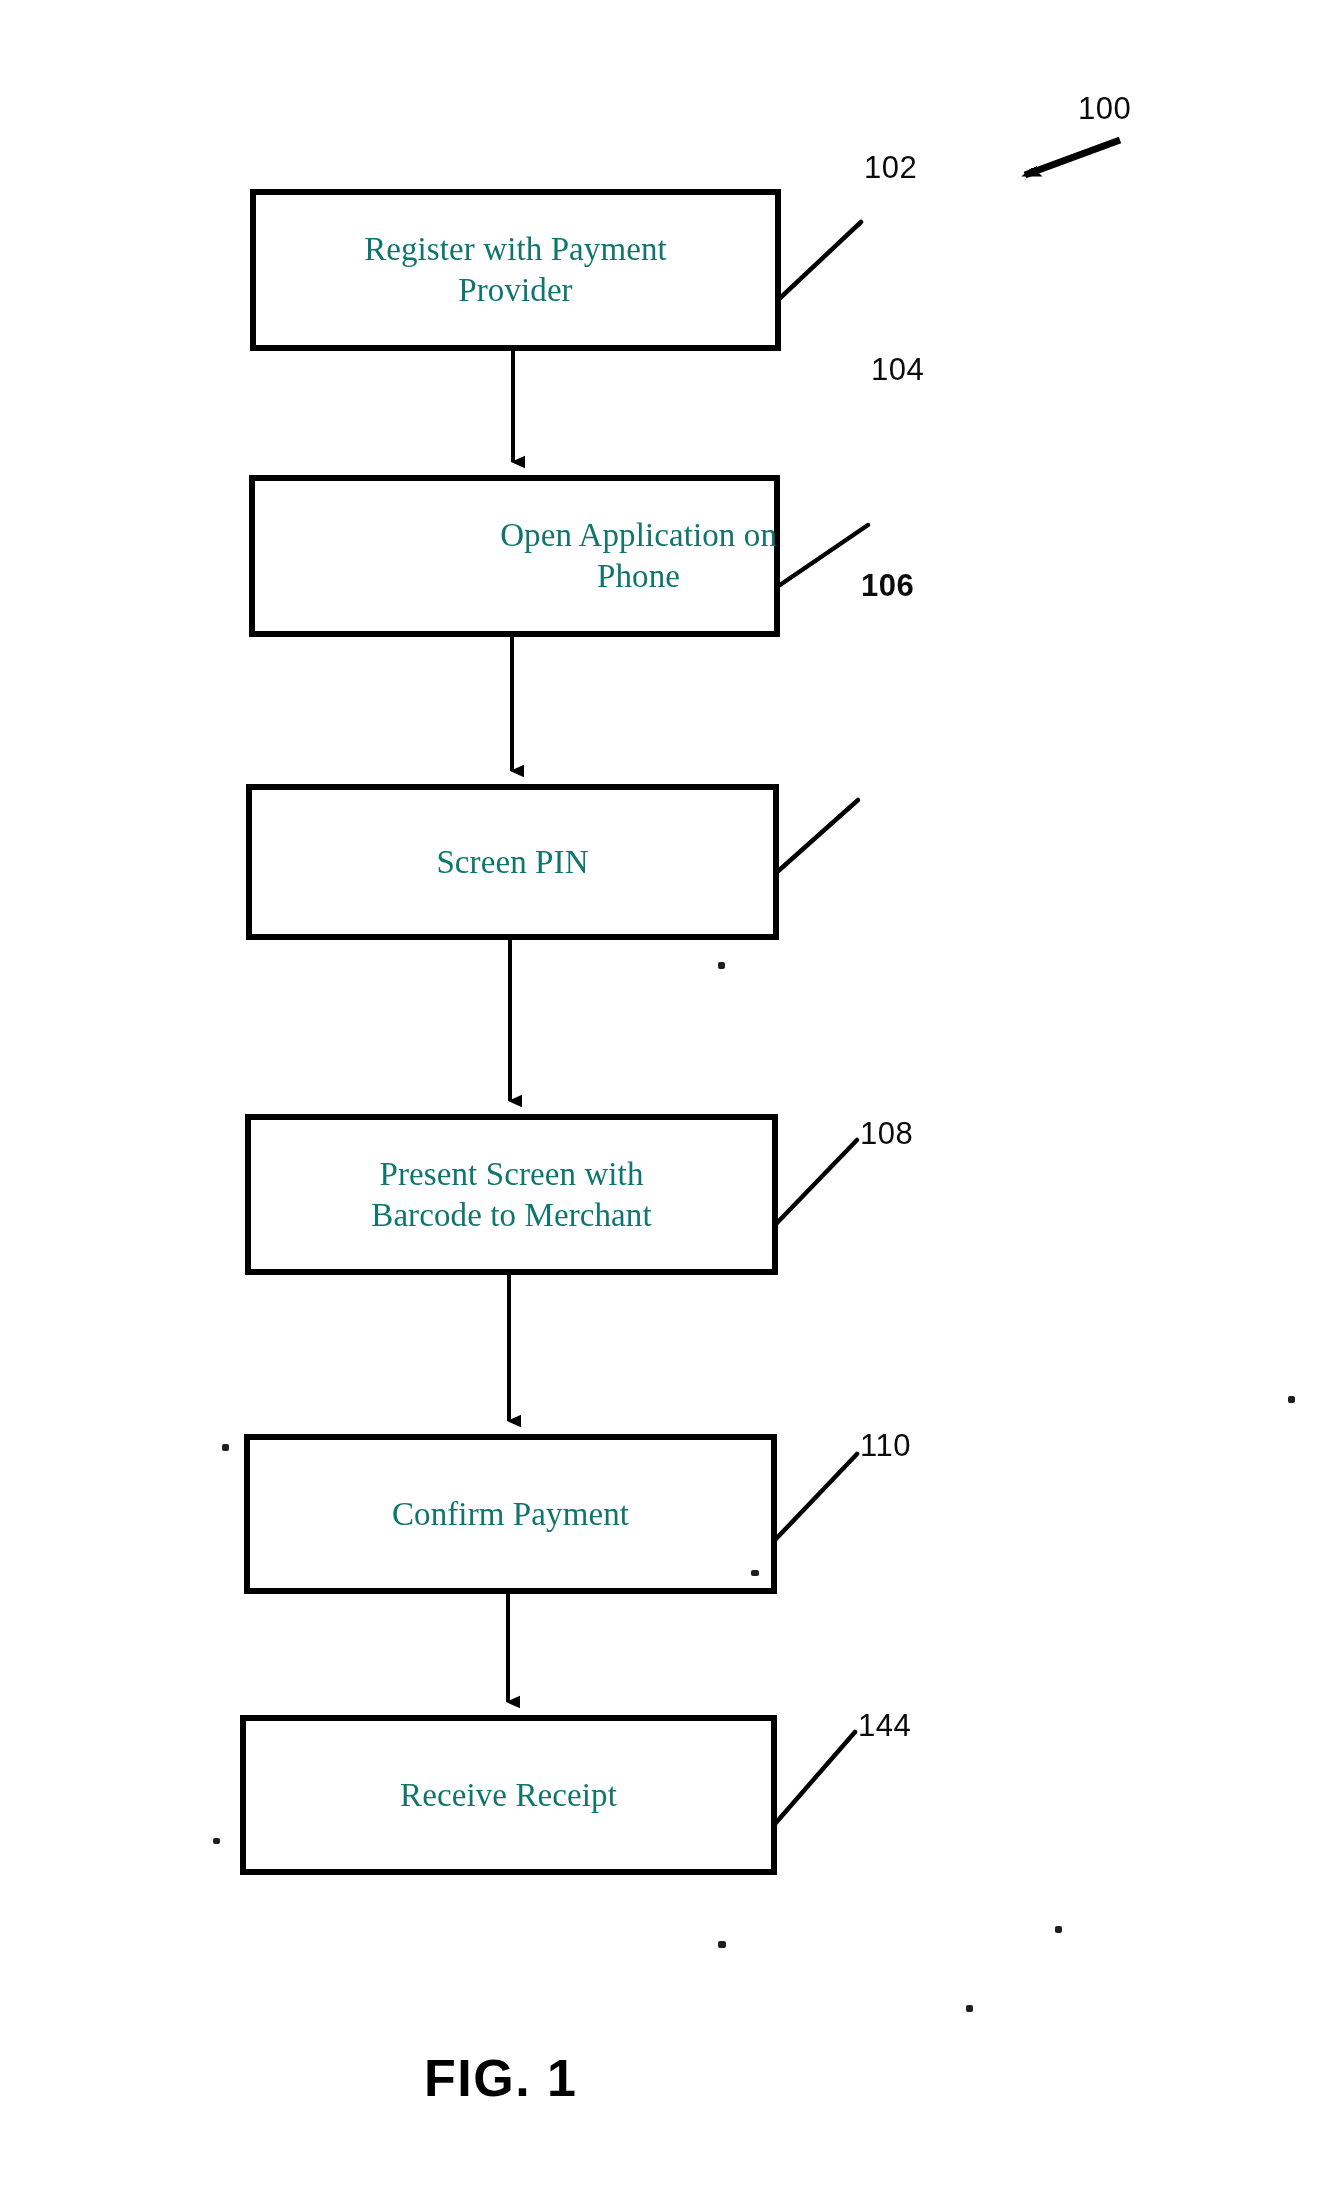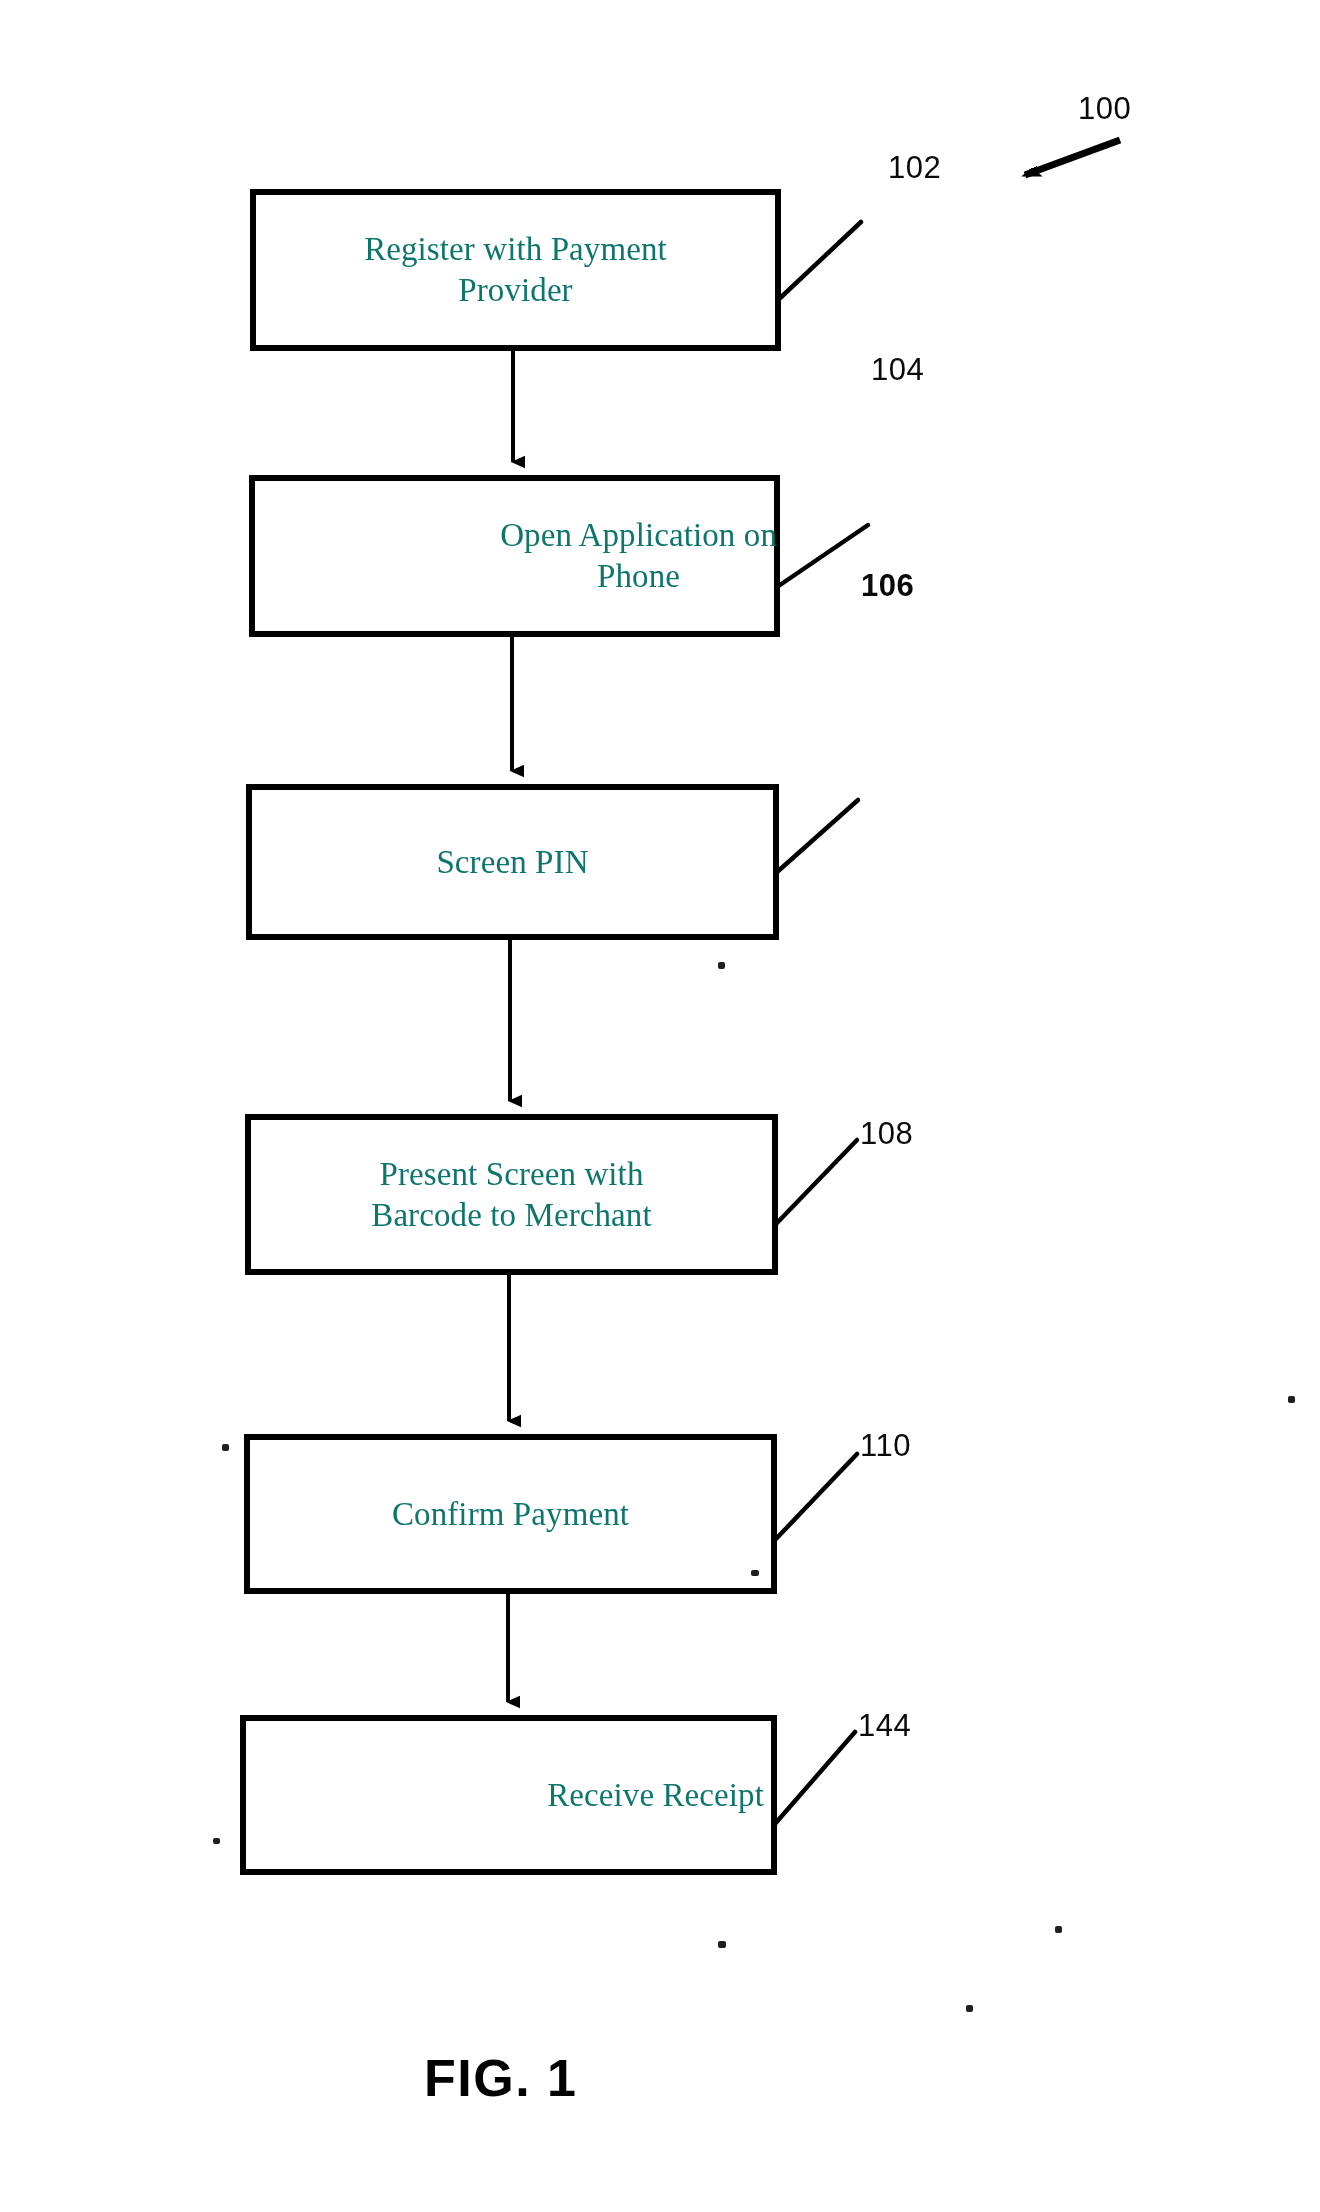--- a/index.html
+++ b/index.html
@@ -142,27 +142,27 @@
 
   <div class="box-label" style="left:248px; top:1117px; width:527px; height:155px;">
     <span>Present Screen with
 Barcode to Merchant</span>
   </div>
 
   <div class="box-label" style="left:247px; top:1437px; width:527px; height:154px;">
     <span>Confirm Payment</span>
   </div>
 
-  <div class="box-label" style="left:233px; top:1718px; width:531px; height:154px;justify-content:flex-end;">
+  <div class="box-label" style="left:243px; top:1718px; width:531px; height:154px;">
     <span>Receive Receipt</span>
   </div>
 
   <div class="ref-num" style="left:1078px; top:91px;">100</div>
 
-  <div class="ref-num" style="left:864px; top:150px;margin-left:24px;">102</div>
+  <div class="ref-num" style="left:864px; top:150px;">102</div>
 
   <div class="ref-num" style="left:871px; top:352px;">104</div>
 
   <div class="ref-num" style="left:861px; top:568px;font-weight:bold;">106</div>
 
   <div class="ref-num" style="left:860px; top:1116px;">108</div>
 
   <div class="ref-num" style="left:860px; top:1428px;">110</div>
 
   <div class="ref-num" style="left:858px; top:1708px;">144</div>

